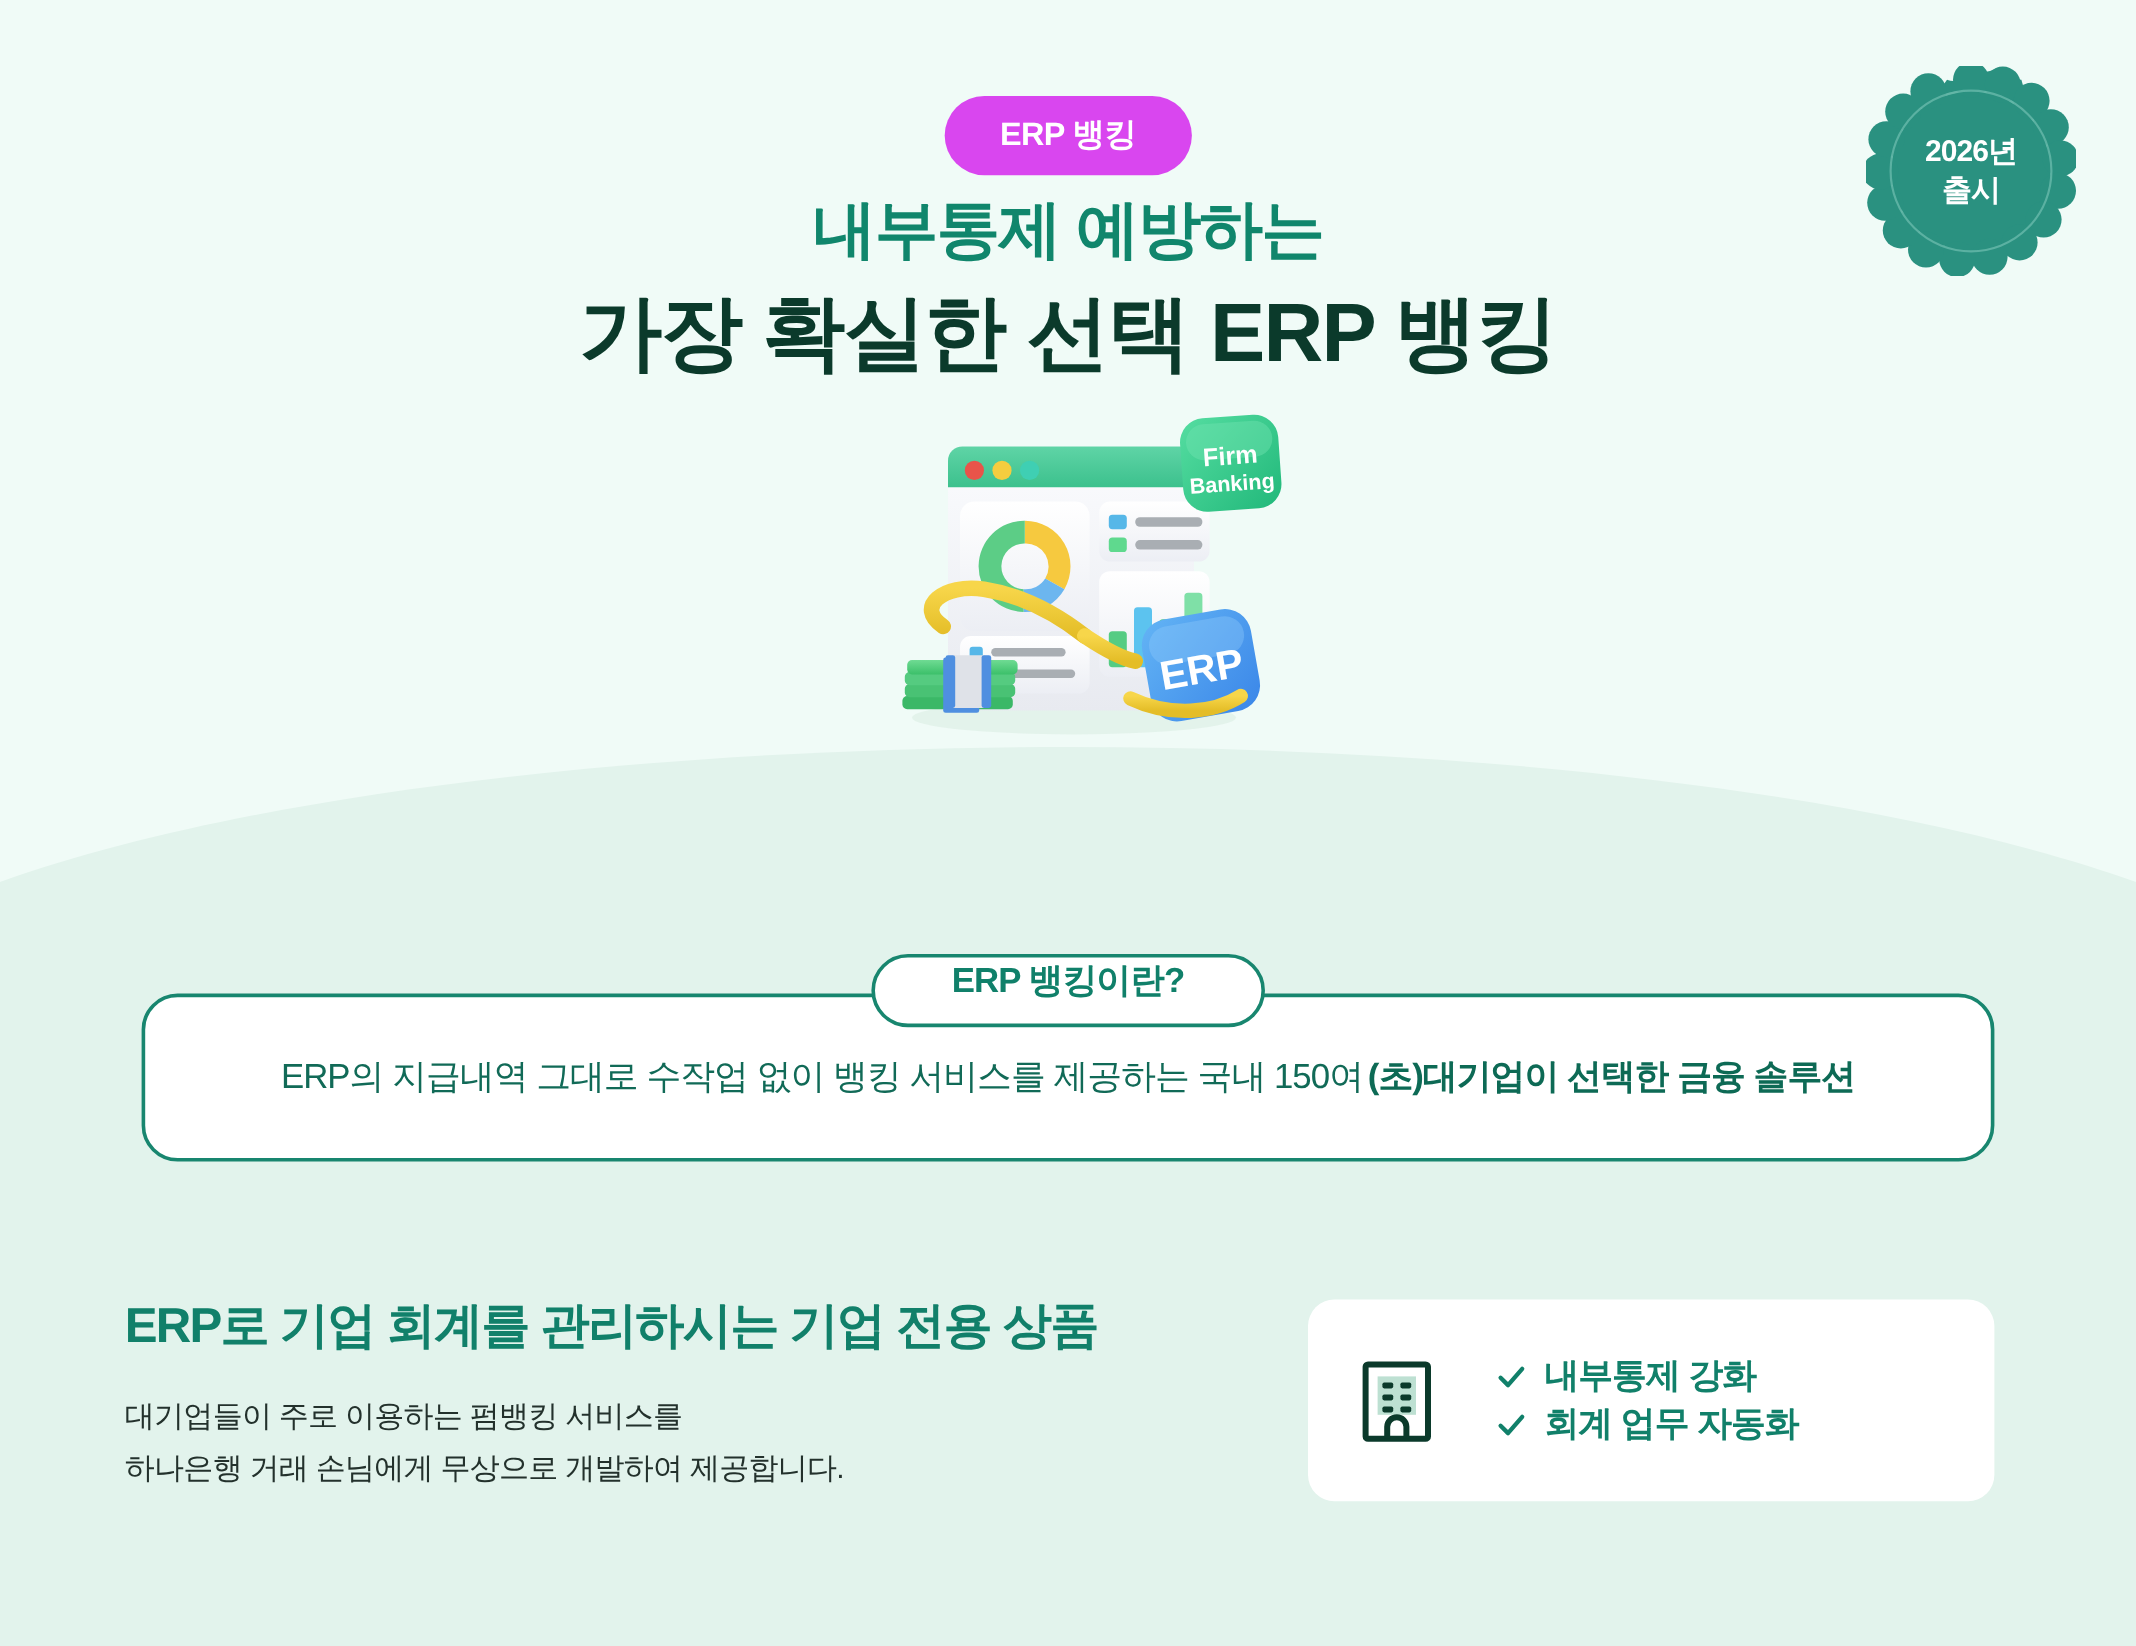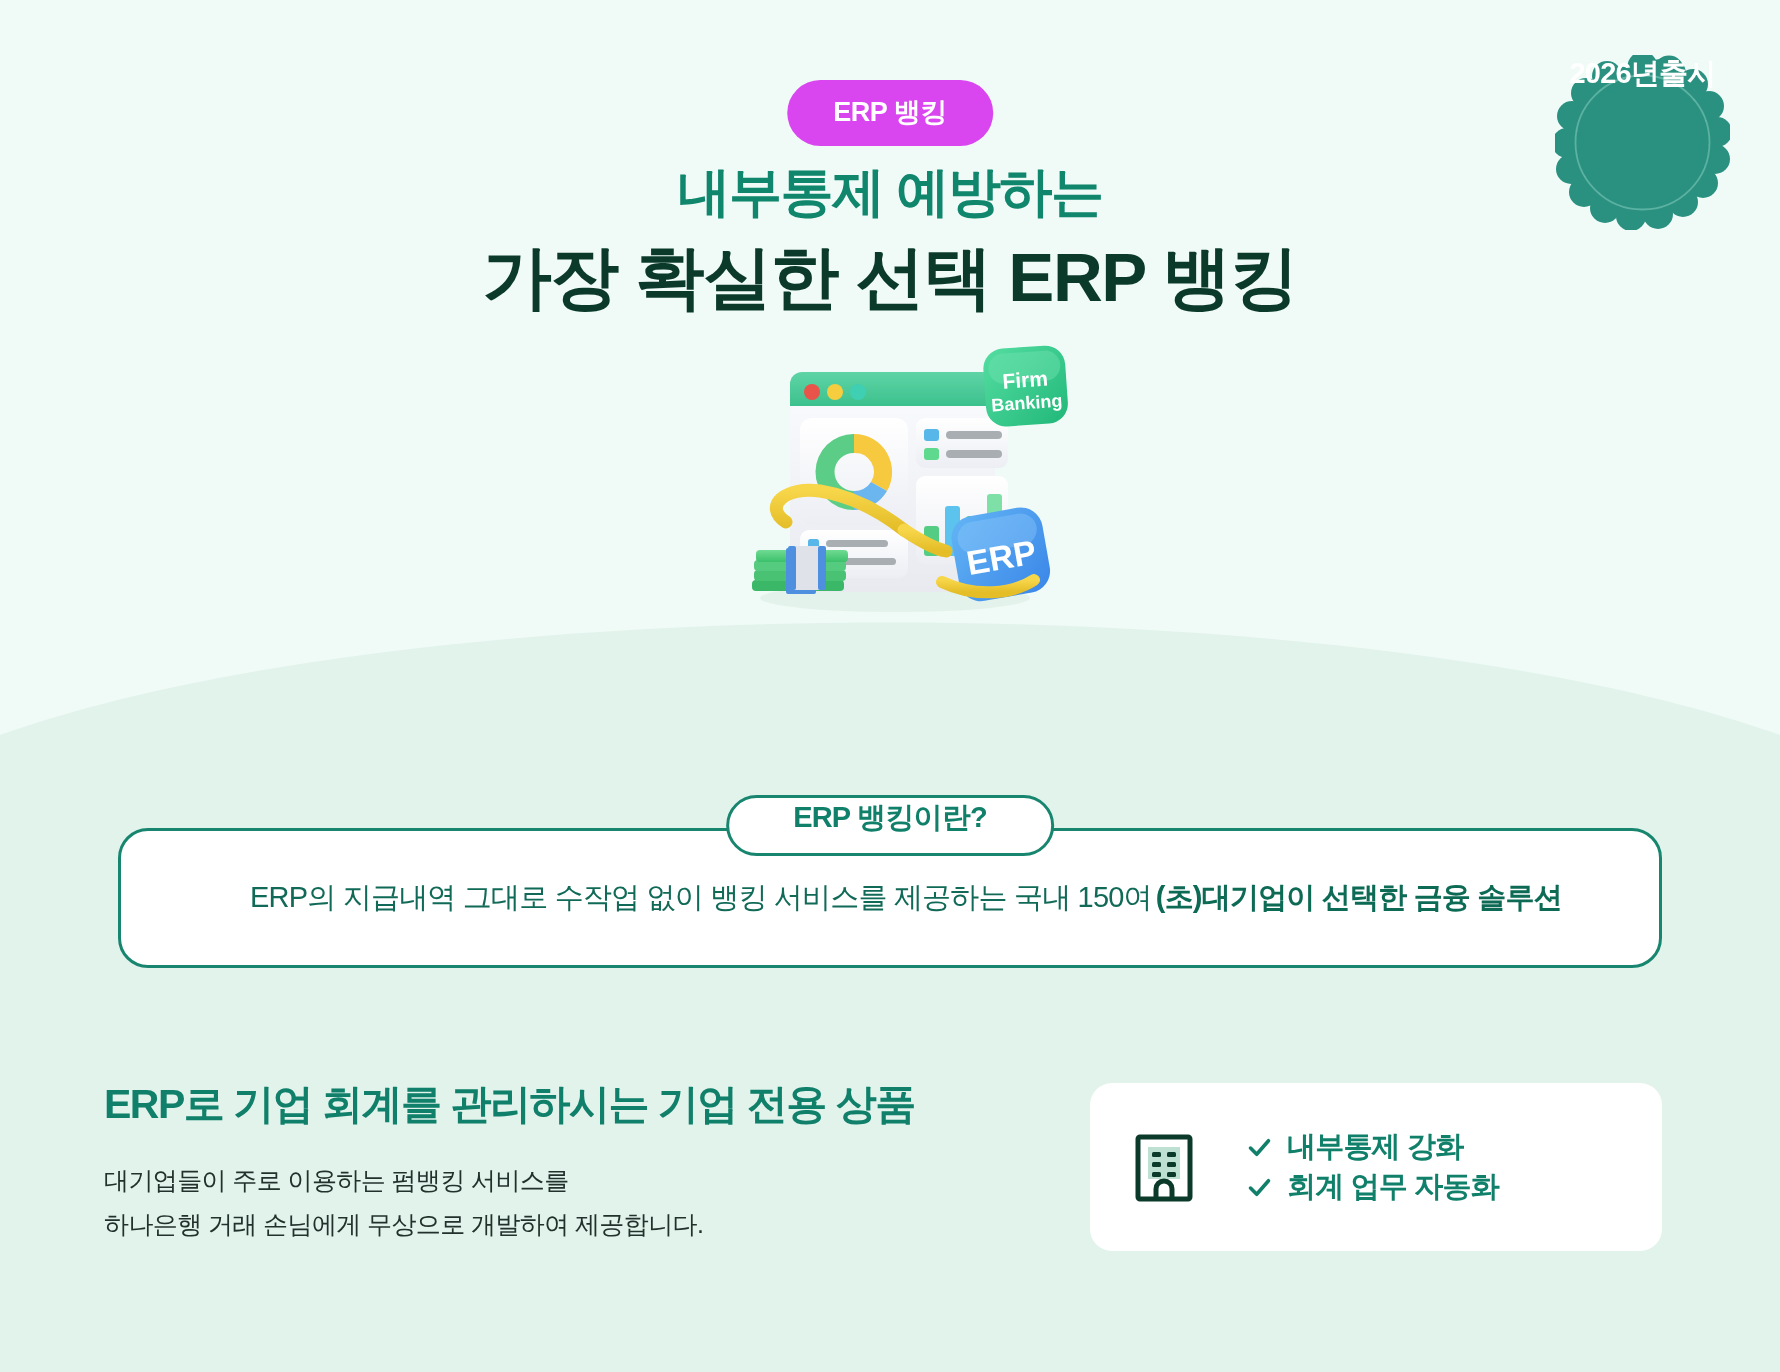--- a/index.html
+++ b/index.html
@@ -83,24 +83,24 @@
     height: 175px;
     z-index: 6;
   }
   .release-badge .rb-text {
     position: absolute;
     left: 0;
     top: 0;
     width: 175px;
     height: 175px;
     display: flex;
-    flex-direction: row;
+    flex-direction: column;
     justify-content: center;
     color: #ffffff;
-    font-size: 29px;
+    font-size: 25px;
     font-weight: bold;
     letter-spacing: -0.8px;
     line-height: 1.3;
     text-align: center;
     pointer-events: none;
   }
 
   
   .hero-illustration {
     position: absolute;
@@ -133,21 +133,20 @@
     height: 100%;
     display: flex;
     align-items: center;
     justify-content: center;
     font-size: 29px;
     color: #116a57;
     letter-spacing: -0.8px;
     padding: 0 60px;
     box-sizing: border-box;
     text-align: center;
-    margin-left: 16px;
   }
   .definition-text .strong {
     font-weight: bold;
     color: #0d6a55;
     margin-left: 4px;
   }
 
   .definition-tab {
     position: absolute;
     left: 50%;

